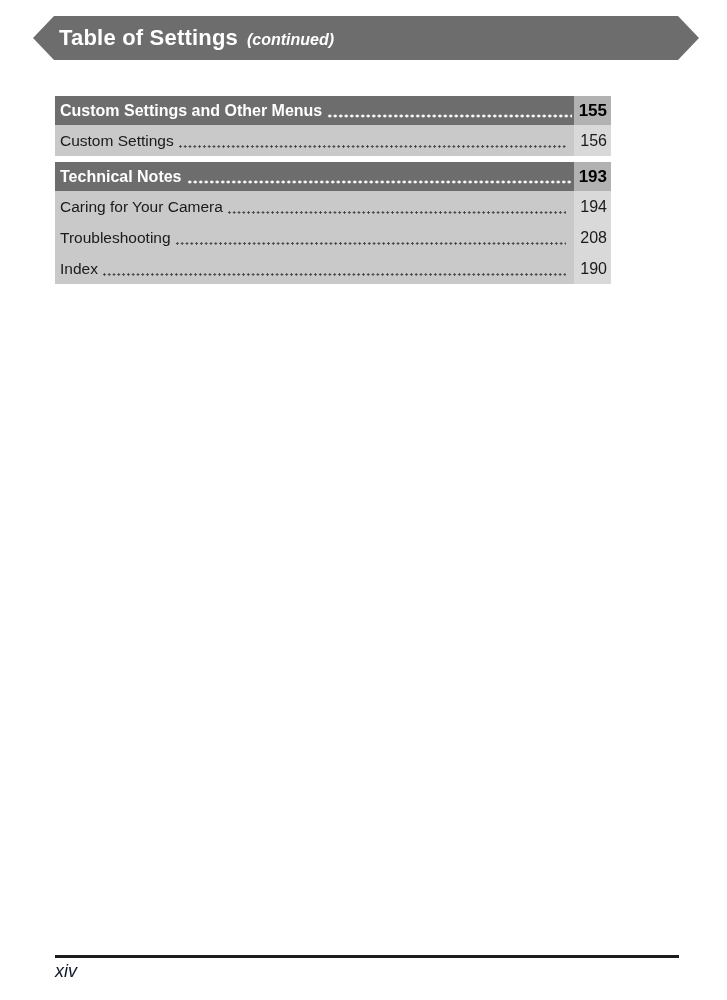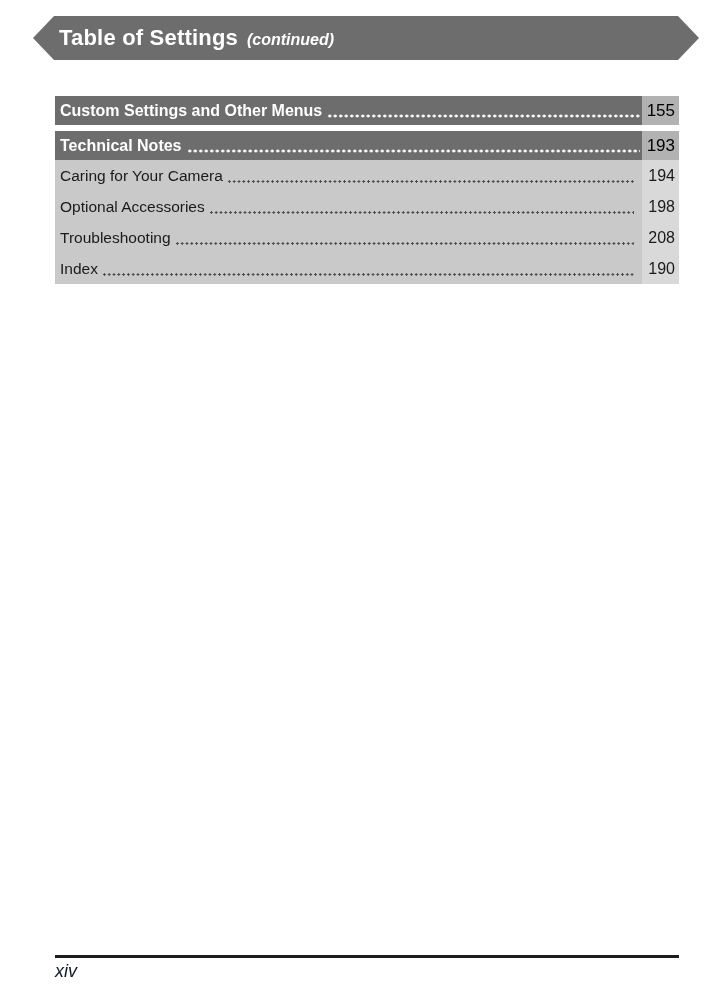--- a/index.html
+++ b/index.html
@@ -31,21 +31,21 @@
     color:var(--header-text);
   }
   .banner .title{
     font-size:22px;font-weight:bold;letter-spacing:0.2px;
   }
   .banner .subtitle{
     font-size:16px;font-weight:bold;font-style:italic;margin-left:9px;padding-top:3px;
   }
   
   .toc{
-    position:absolute;left:55px;top:96px;width:624px;
+    position:absolute;left:55px;top:96px;width:556px;
   }
   .section{margin-bottom:6px;}
   .row{display:flex;box-sizing:border-box;}
   .cell{
     flex:1;display:flex;align-items:center;
     padding-left:5px;box-sizing:border-box;min-width:0;
   }
   .lbl{white-space:nowrap;}
   .leader{
     flex:1;height:4px;align-self:flex-end;
@@ -60,21 +60,21 @@
   .row.header .lbl{
     color:var(--header-text);font-weight:bold;font-size:16px;
   }
   .row.header .leader{
     margin:0 2px 7px 5px;
     background-image:radial-gradient(circle, #ffffff 1.35px, rgba(255,255,255,0) 1.7px);
     background-size:5.5px 4px;
   }
   .row.header .num{
     background:var(--header-page-bg);
-    color:#000000;font-weight:normal;font-size:17px;
+    color:#000000;font-weight:bold;font-size:17px;
   }
   
   .row.entry{height:31px;background:var(--entry-bg);}
   .row.entry .lbl{
     color:var(--entry-text);font-size:15.5px;
   }
   .row.entry .leader{
     margin:0 8px 8px 4px;height:3px;
     background-image:radial-gradient(circle, #4a4a4a 1px, rgba(0,0,0,0) 1.3px);
     background-size:4.8px 3px;
@@ -105,42 +105,42 @@
 
   <div class="toc">
       <div class="section">
         <div class="row header">
           <div class="cell">
             <span class="lbl">Custom Settings and Other Menus</span>
             <span class="leader"></span>
           </div>
           <div class="num">155</div>
         </div>
+        <div class="row entry">
+          <div class="cell">
+            <span class="lbl">Custom Settings</span>
+            <span class="leader"></span>
+          </div>
+          <div class="num">156</div>
+        </div>
       </div>
       <div class="section">
         <div class="row header">
           <div class="cell">
             <span class="lbl">Technical Notes</span>
             <span class="leader"></span>
           </div>
           <div class="num">193</div>
         </div>
         <div class="row entry">
           <div class="cell">
             <span class="lbl">Caring for Your Camera</span>
             <span class="leader"></span>
           </div>
           <div class="num">194</div>
-        </div>
-        <div class="row entry">
-          <div class="cell">
-            <span class="lbl">Optional Accessories</span>
-            <span class="leader"></span>
-          </div>
-          <div class="num">198</div>
         </div>
         <div class="row entry">
           <div class="cell">
             <span class="lbl">Troubleshooting</span>
             <span class="leader"></span>
           </div>
           <div class="num">208</div>
         </div>
         <div class="row entry">
           <div class="cell">

